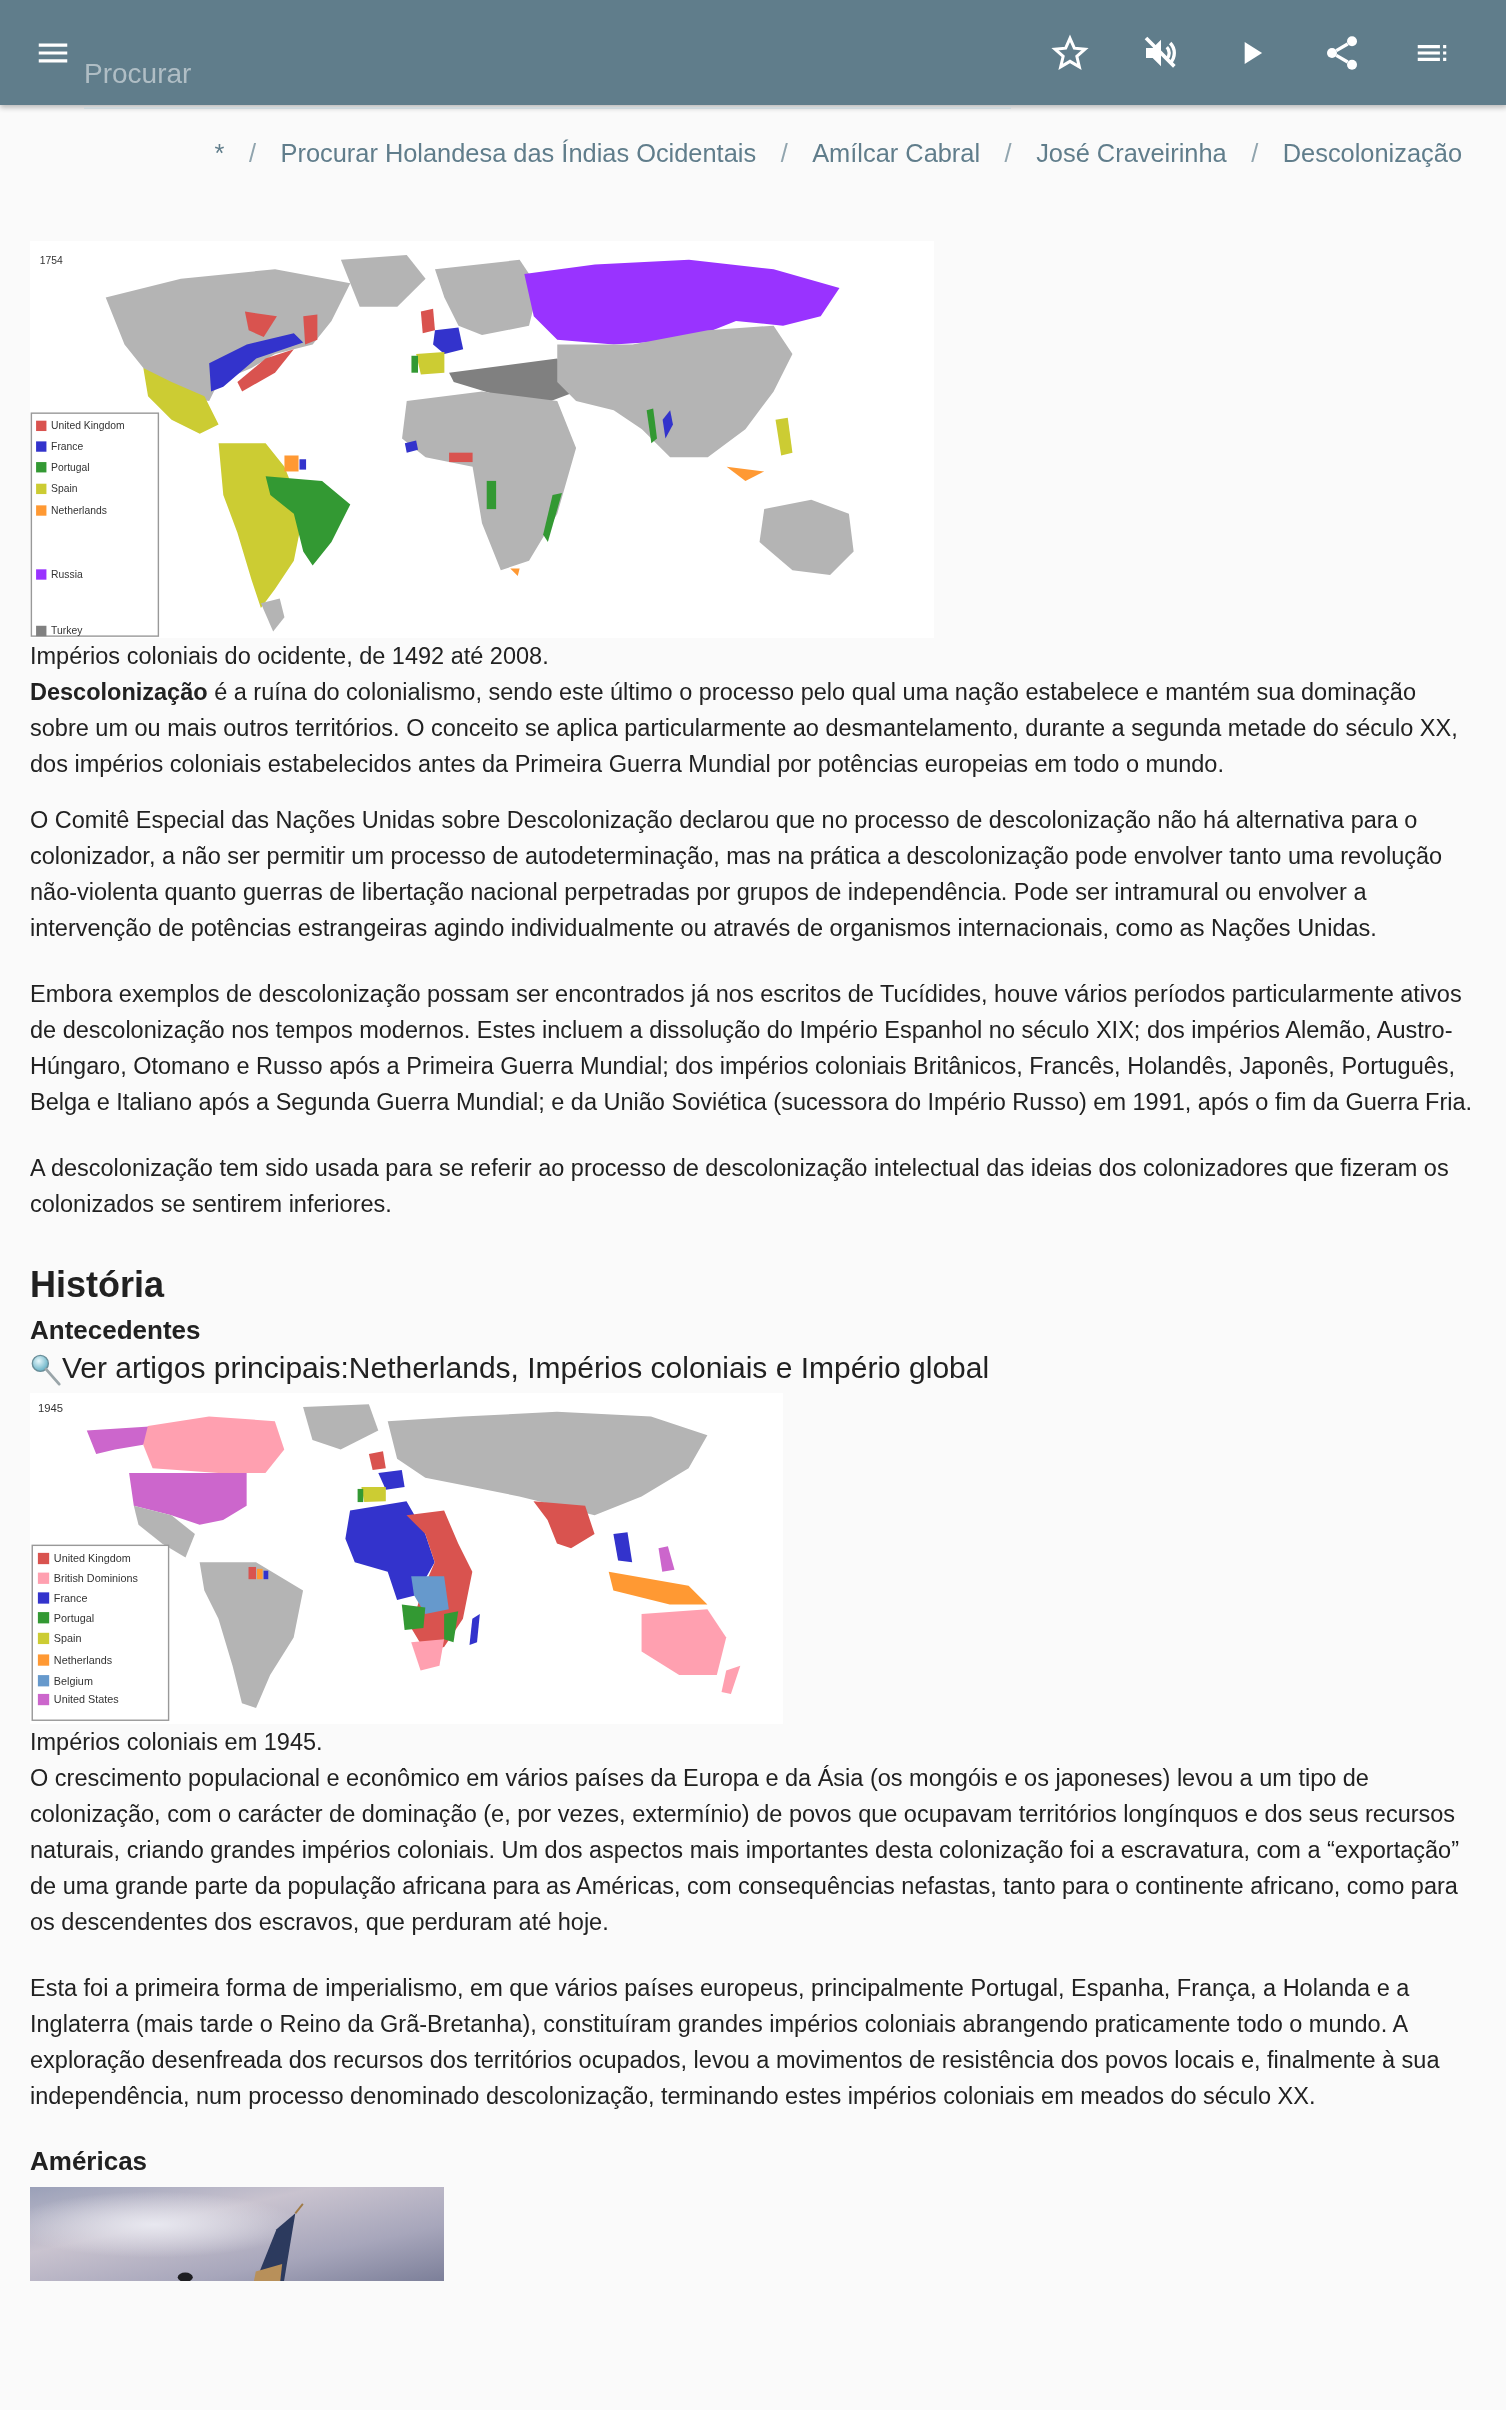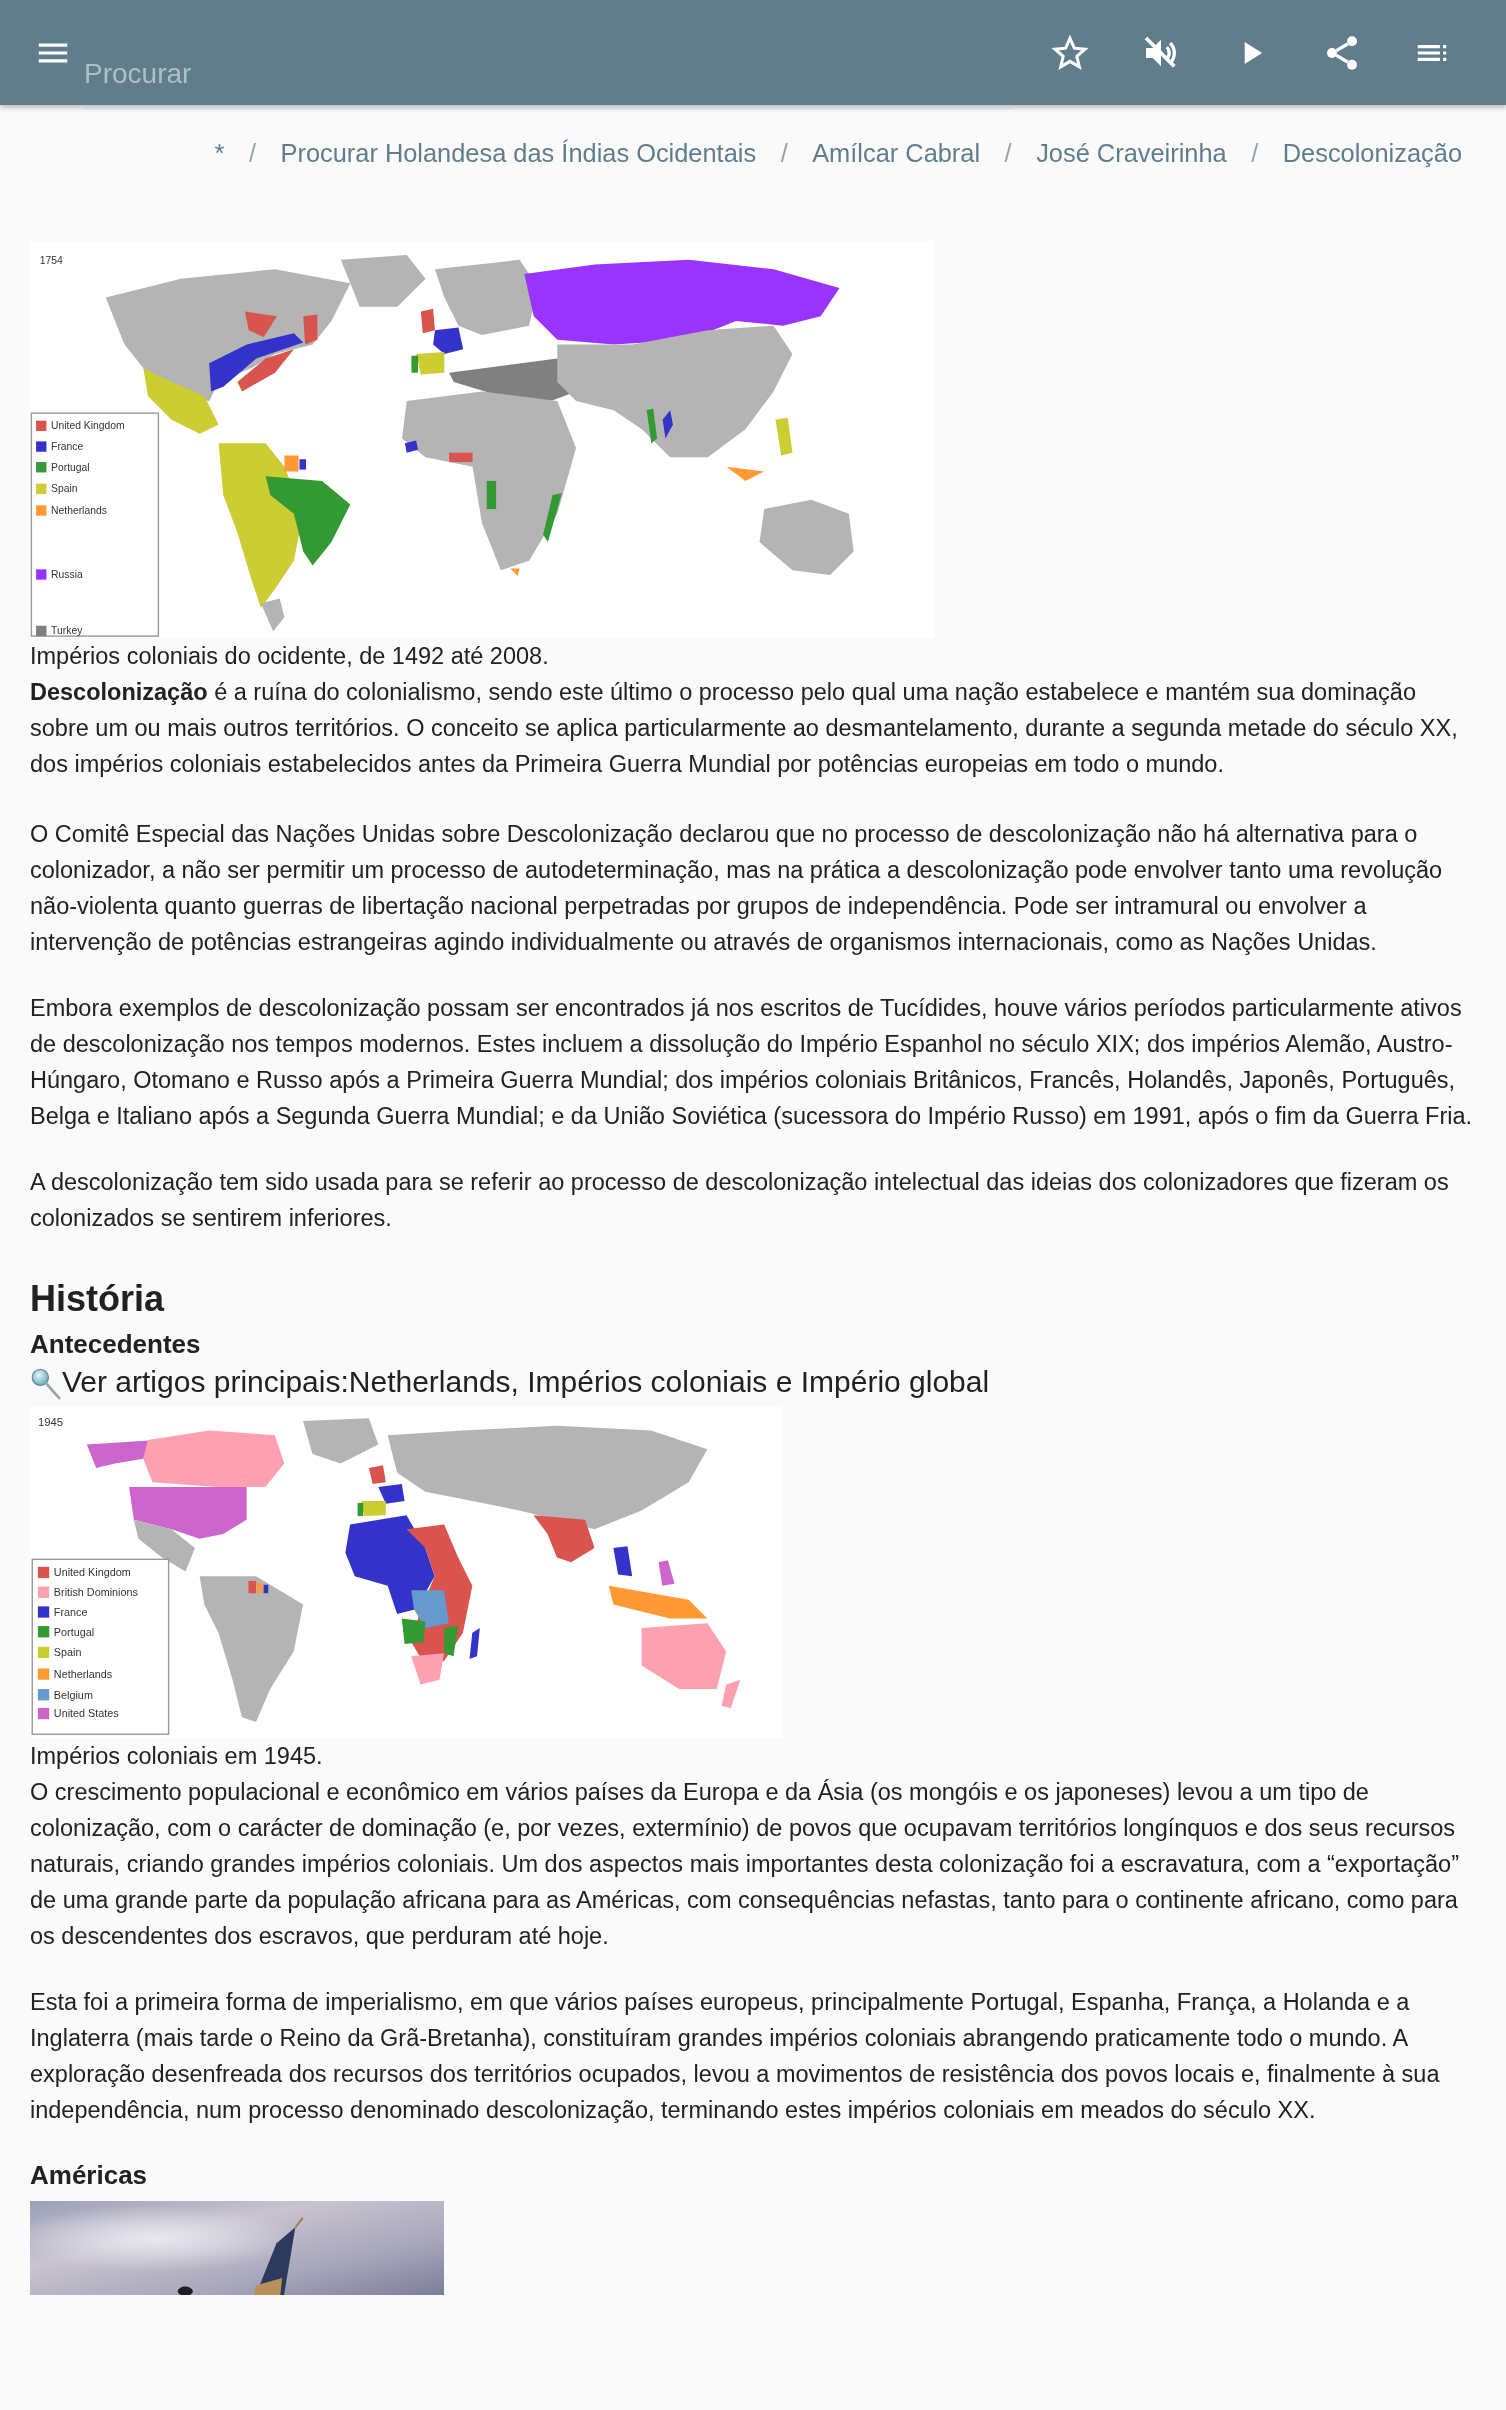--- a/index.html
+++ b/index.html
@@ -22,21 +22,21 @@
   
   .breadcrumb { position: absolute; top: 139px; right: 45px; display: flex; align-items: center; font-size: 25.4px; color: #607d8b; white-space: nowrap; }
   .breadcrumb .crumb { cursor: pointer; }
   .breadcrumb .sep { color: #90a4ae; margin: 0 24.5px; }
 
   
   .content { position: absolute; left: 30px; top: 241px; width: 1450px; }
   .figure-img { display: block; background: #fff; }
   .caption { font-size: 23.5px; line-height: 36px; color: #212121; }
   p.para { font-size: 23.5px; line-height: 36px; color: #212121; margin-bottom: 30px; }
-  p.para.first { margin-bottom: 34px; }
+  p.para.first { margin-bottom: 20px; }
   h2.h-section { font-size: 36px; font-weight: bold; margin-top: 7.5px; line-height: 53px; color: #212121; }
   h3.h-sub { font-size: 26px; font-weight: bold; line-height: 38px; color: #212121; }
   .see-also { font-size: 30px; line-height: 38px; display: flex; align-items: flex-end; }
   .see-also .link { cursor: pointer; }
   .mag { width: 32px; height: 34px; display: inline-block; margin-right: 0; }
 
   .map1 { width: 904px; height: 397px; margin-top: 0; }
   .map2 { width: 753px; height: 331px; margin-top: 5.6px; }
   .painting { width: 414px; height: 94px; margin-top: 7.5px; overflow: hidden; }
 </style>

